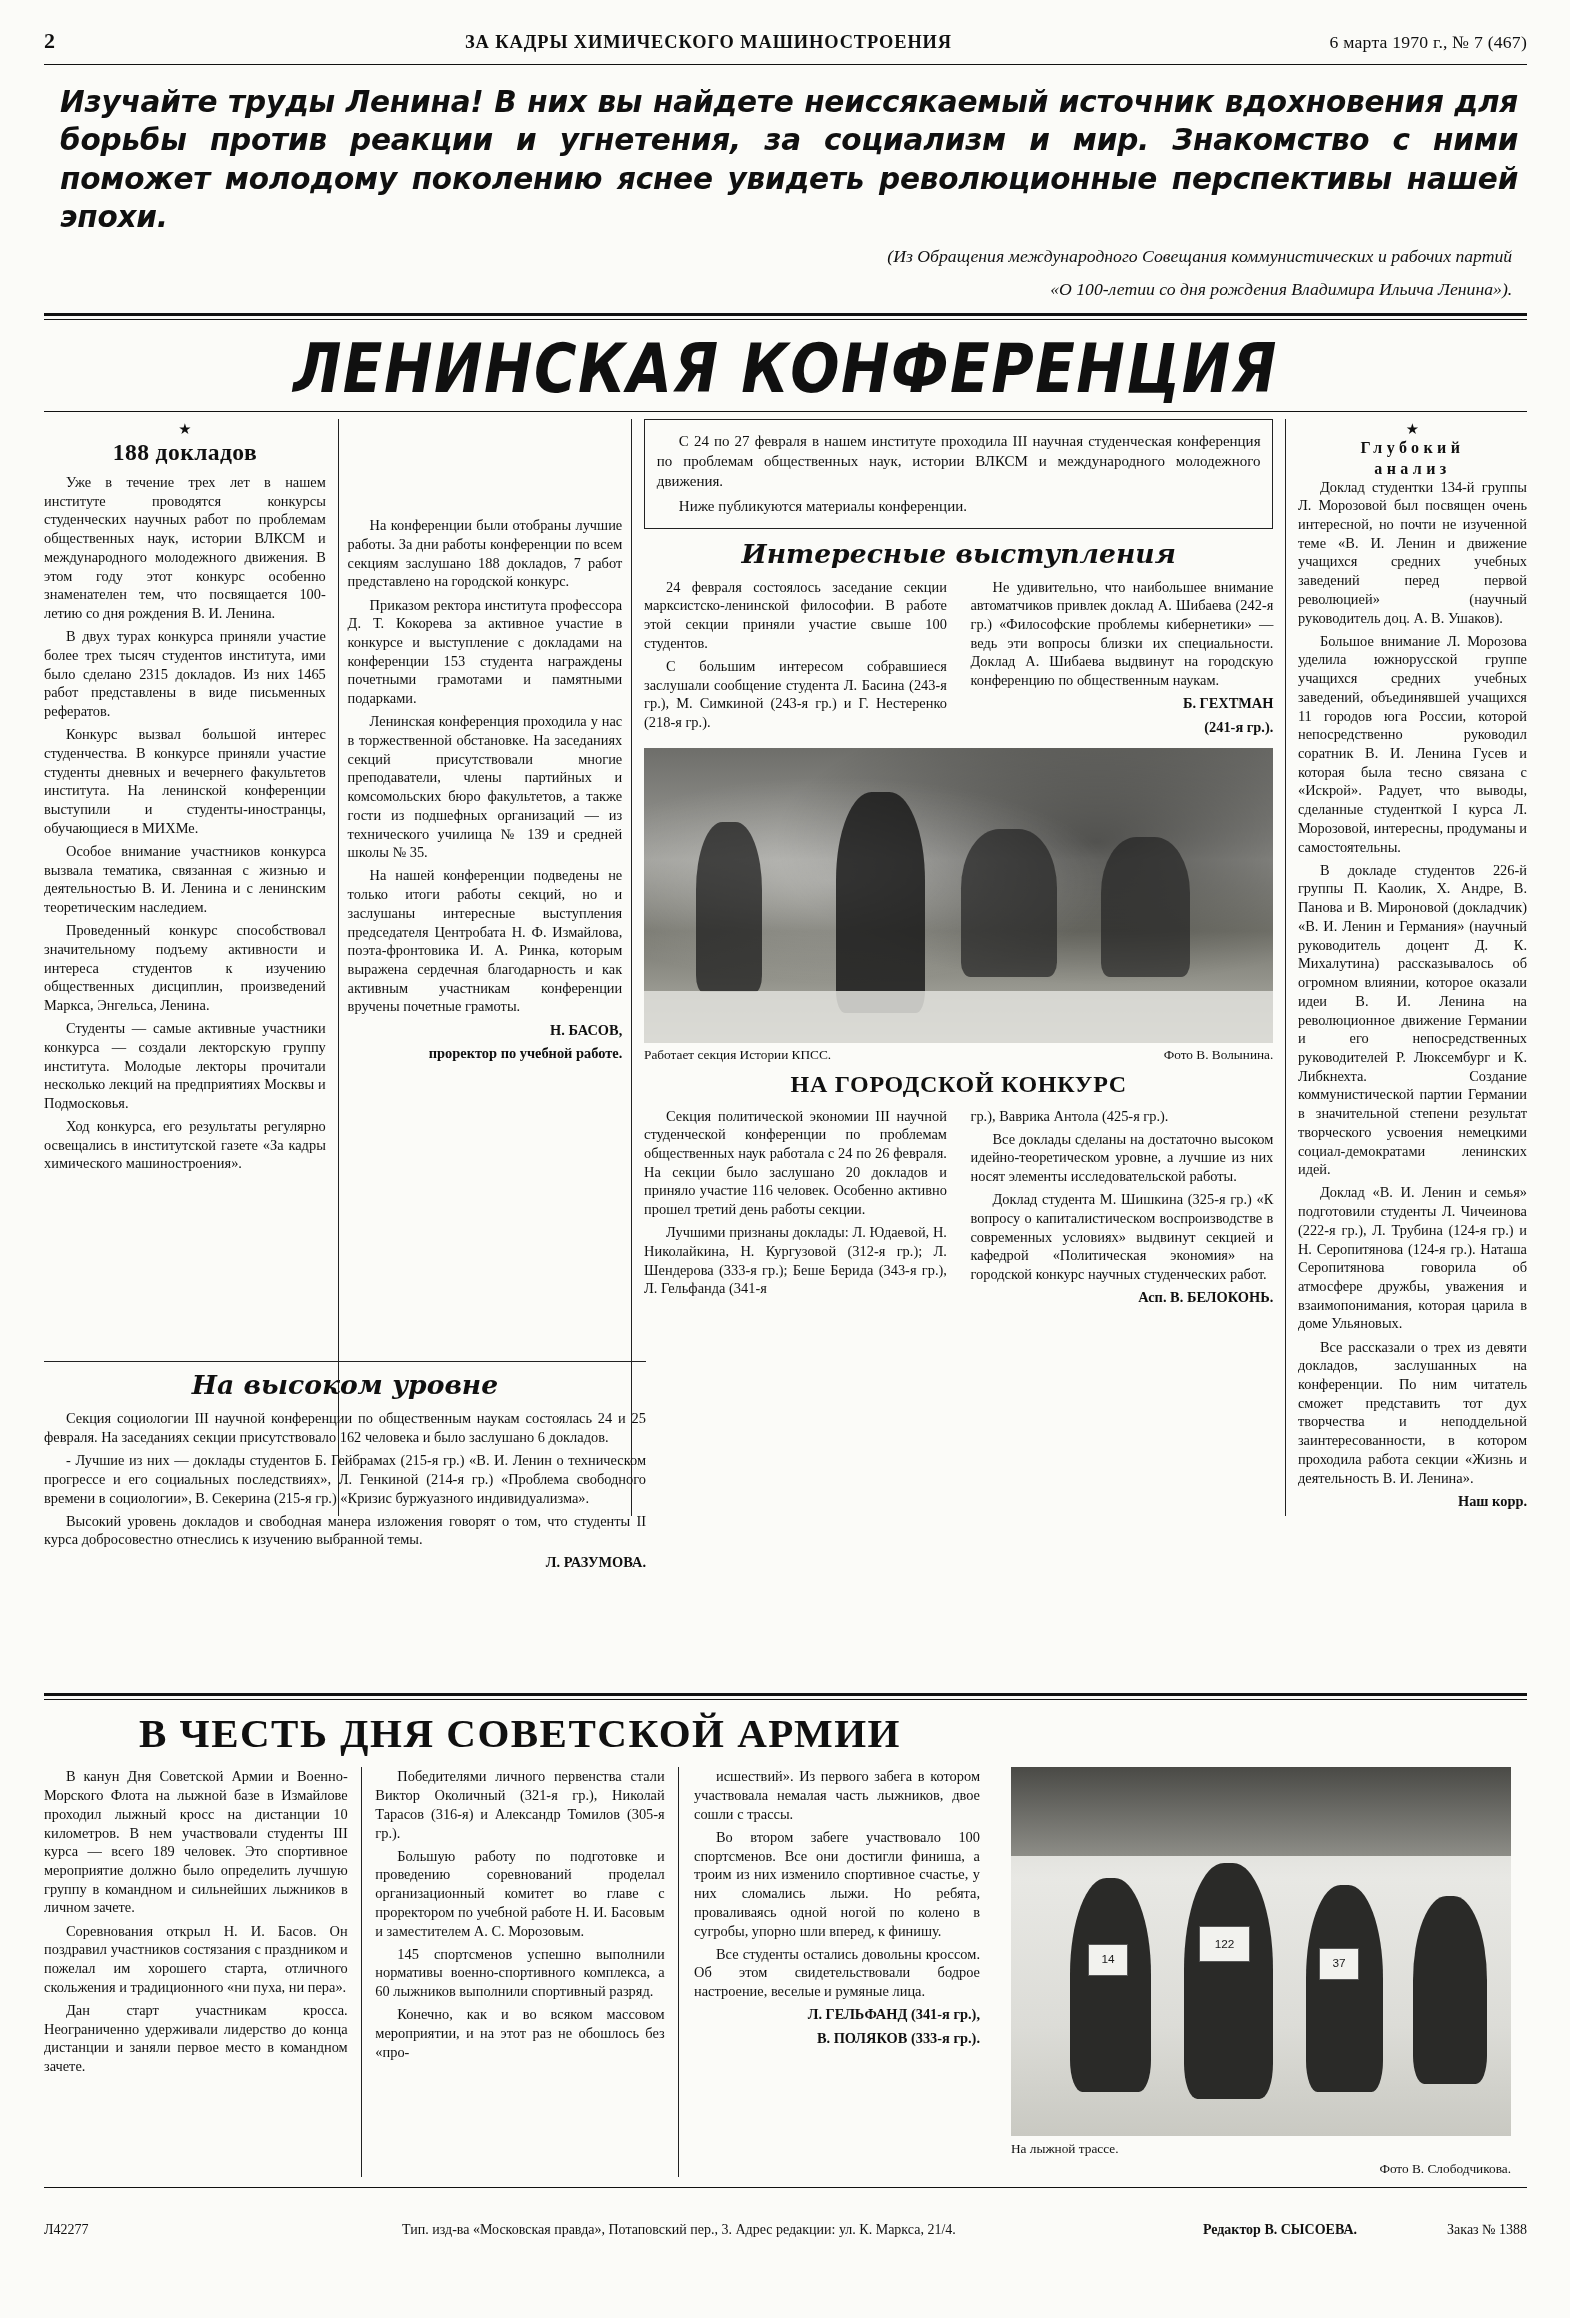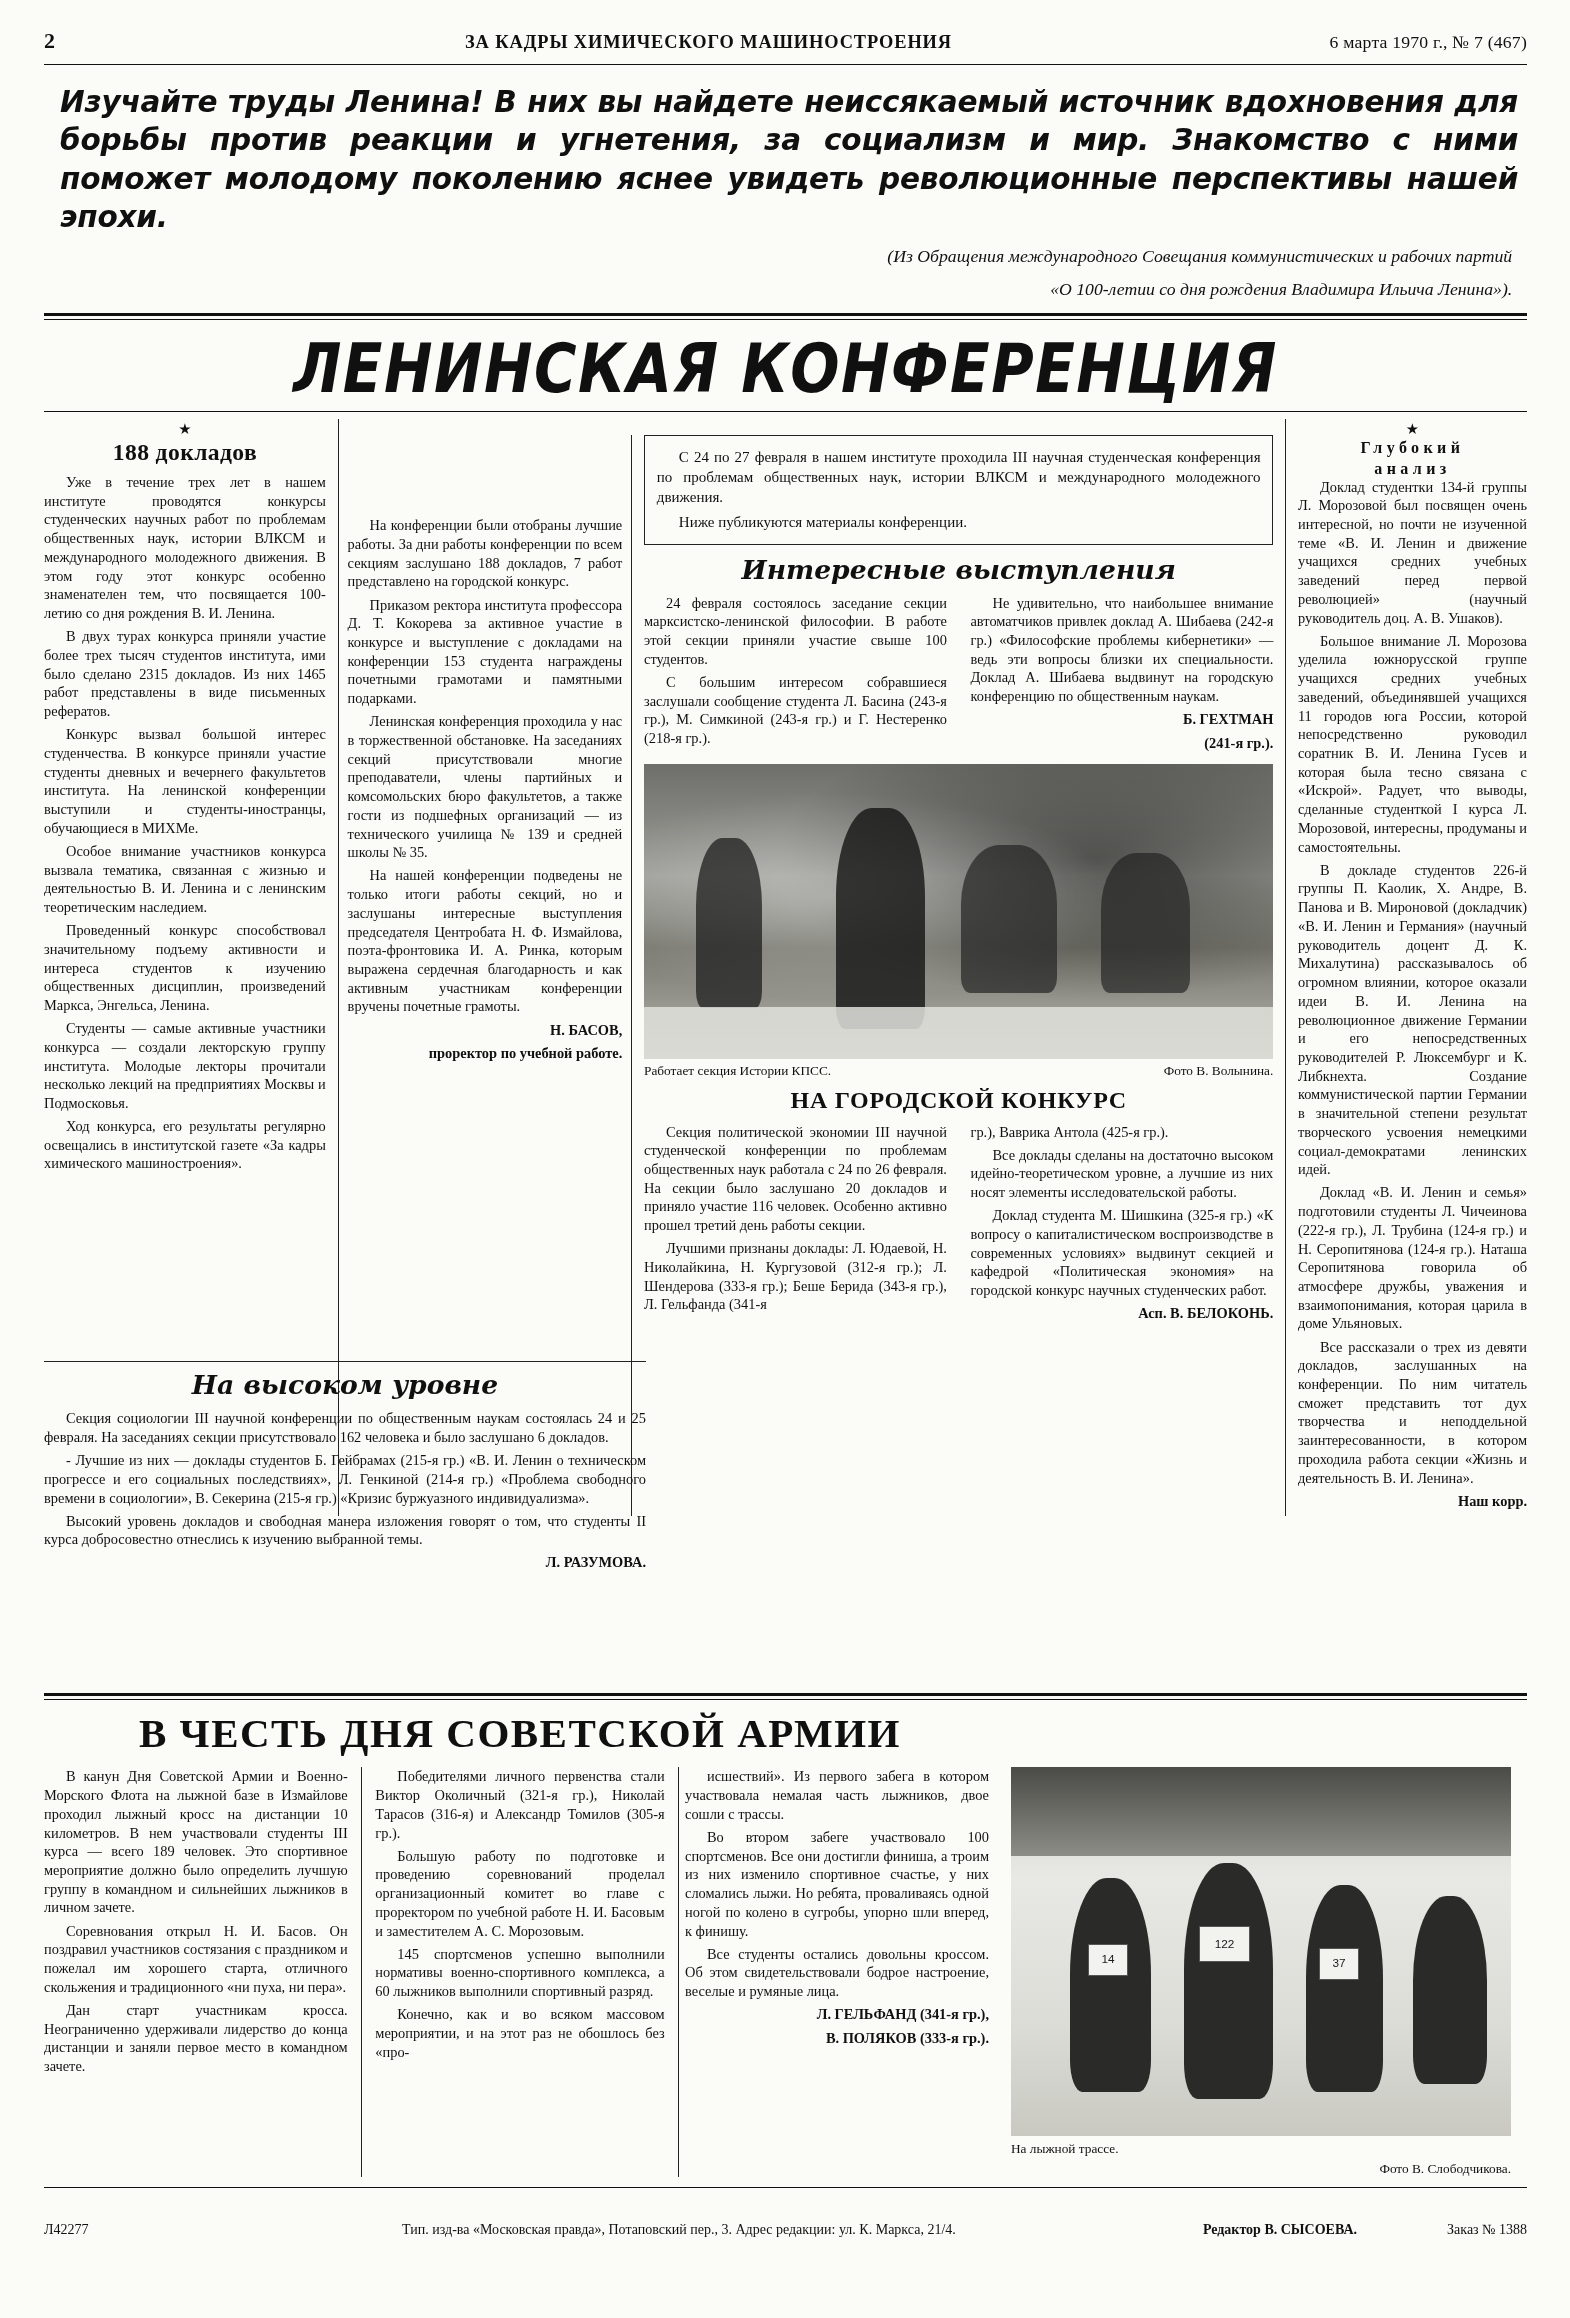--- a/index.html
+++ b/index.html
@@ -281,21 +281,21 @@
     <div class="col vline" style="width:295px; padding:0 9px;">
       <div style="height:97px;"></div>
       <p>На конференции были отобраны лучшие работы. За дни работы конференции по всем секциям заслушано 188 докладов, 7 работ представлено на городской конкурс.</p>
       <p>Приказом ректора института профессора Д. Т. Кокорева за активное участие в конкурсе и выступление с докладами на конференции 153 студента награждены почетными грамотами и памятными подарками.</p>
       <p>Ленинская конференция проходила у нас в торжественной обстановке. На заседаниях секций присутствовали многие преподаватели, члены партийных и комсомольских бюро факультетов, а также гости из подшефных организаций — из технического училища № 139 и средней школы № 35.</p>
       <p>На нашей конференции подведены не только итоги работы секций, но и заслушаны интересные выступления председателя Центробата Н. Ф. Измайлова, поэта-фронтовика И. А. Ринка, которым выражена сердечная благодарность и как активным участникам конференции вручены почетные грамоты.</p>
       <div class="byline">Н. БАСОВ,</div>
       <div class="byline">проректор по учебной работе.</div>
     </div>
 
-    <div class="col vline" style="width:657px; padding:0 11.8px;margin-top:16px;">
+    <div class="col vline" style="width:657px; padding:0 11.8px;">
 
       <div class="intro-box">
         <p>С 24 по 27 февраля в нашем институте проходила III  научная  студенческая конференция по проблемам  общественных  наук, истории ВЛКСМ и международного молодежного движения.</p>
         <p>Ниже публикуются материалы конференции.</p>
       </div>
 
       <div class="script-title">Интересные выступления</div>
 
       <div class="cols">
         <div class="col" style="width:50%; padding-right:11.8px;">
@@ -374,21 +374,21 @@
         <p>В канун Дня Советской Армии и Военно-Морского Флота на лыжной базе в Измайлове проходил лыжный кросс на дистанции 10 километров. В нем участвовали студенты III курса — всего 189 человек. Это спортивное мероприятие должно было определить лучшую группу в командном и сильнейших лыжников в личном зачете.</p>
         <p>Соревнования открыл Н. И. Басов. Он поздравил участников состязания с праздником и пожелал им хорошего старта, отличного скольжения и традиционного «ни пуха, ни пера».</p>
         <p>Дан старт участникам кросса. Неограниченно удерживали лидерство до конца дистанции и заняли первое место в командном зачете.</p>
       </div>
       <div class="col vline" style="width:317px; padding:0 13.3px;">
         <p>Победителями личного первенства стали Виктор Околичный (321-я гр.), Николай Тарасов (316-я) и Александр Томилов (305-я гр.).</p>
         <p>Большую работу по подготовке и проведению соревнований проделал организационный комитет во главе с проректором по учебной работе Н. И. Басовым и заместителем  А. С. Морозовым.</p>
         <p>145 спортсменов успешно выполнили нормативы военно-спортивного комплекса, а 60 лыжников выполнили спортивный разряд.</p>
         <p>Конечно, как и во всяком массовом мероприятии, и на этот раз не обошлось без «про-</p>
       </div>
-      <div class="col vline" style="width:317px; padding:0 6px;">
+      <div class="col vline" style="width:317px; padding:0 15px;">
         <p>исшествий». Из первого забега в котором участвовала немалая часть лыжников,     двое сошли с трассы.</p>
         <p>Во втором забеге участвовало 100 спортсменов. Все они достигли финиша, а троим из них изменило спортивное счастье, у них сломались лыжи. Но ребята, проваливаясь одной ногой по колено в сугробы, упорно шли вперед, к финишу.</p>
         <p>Все студенты остались довольны кроссом. Об этом свидетельствовали бодрое настроение, веселые и румяные лица.</p>
         <div class="byline">Л. ГЕЛЬФАНД (341-я гр.),</div>
         <div class="byline">В. ПОЛЯКОВ (333-я гр.).</div>
       </div>
 
       <div class="col" style="width:516px; padding-left:16px;">
         <div class="ski-photo" style="height:369px;padding-left:20px;">
           <div class="snow"></div>

